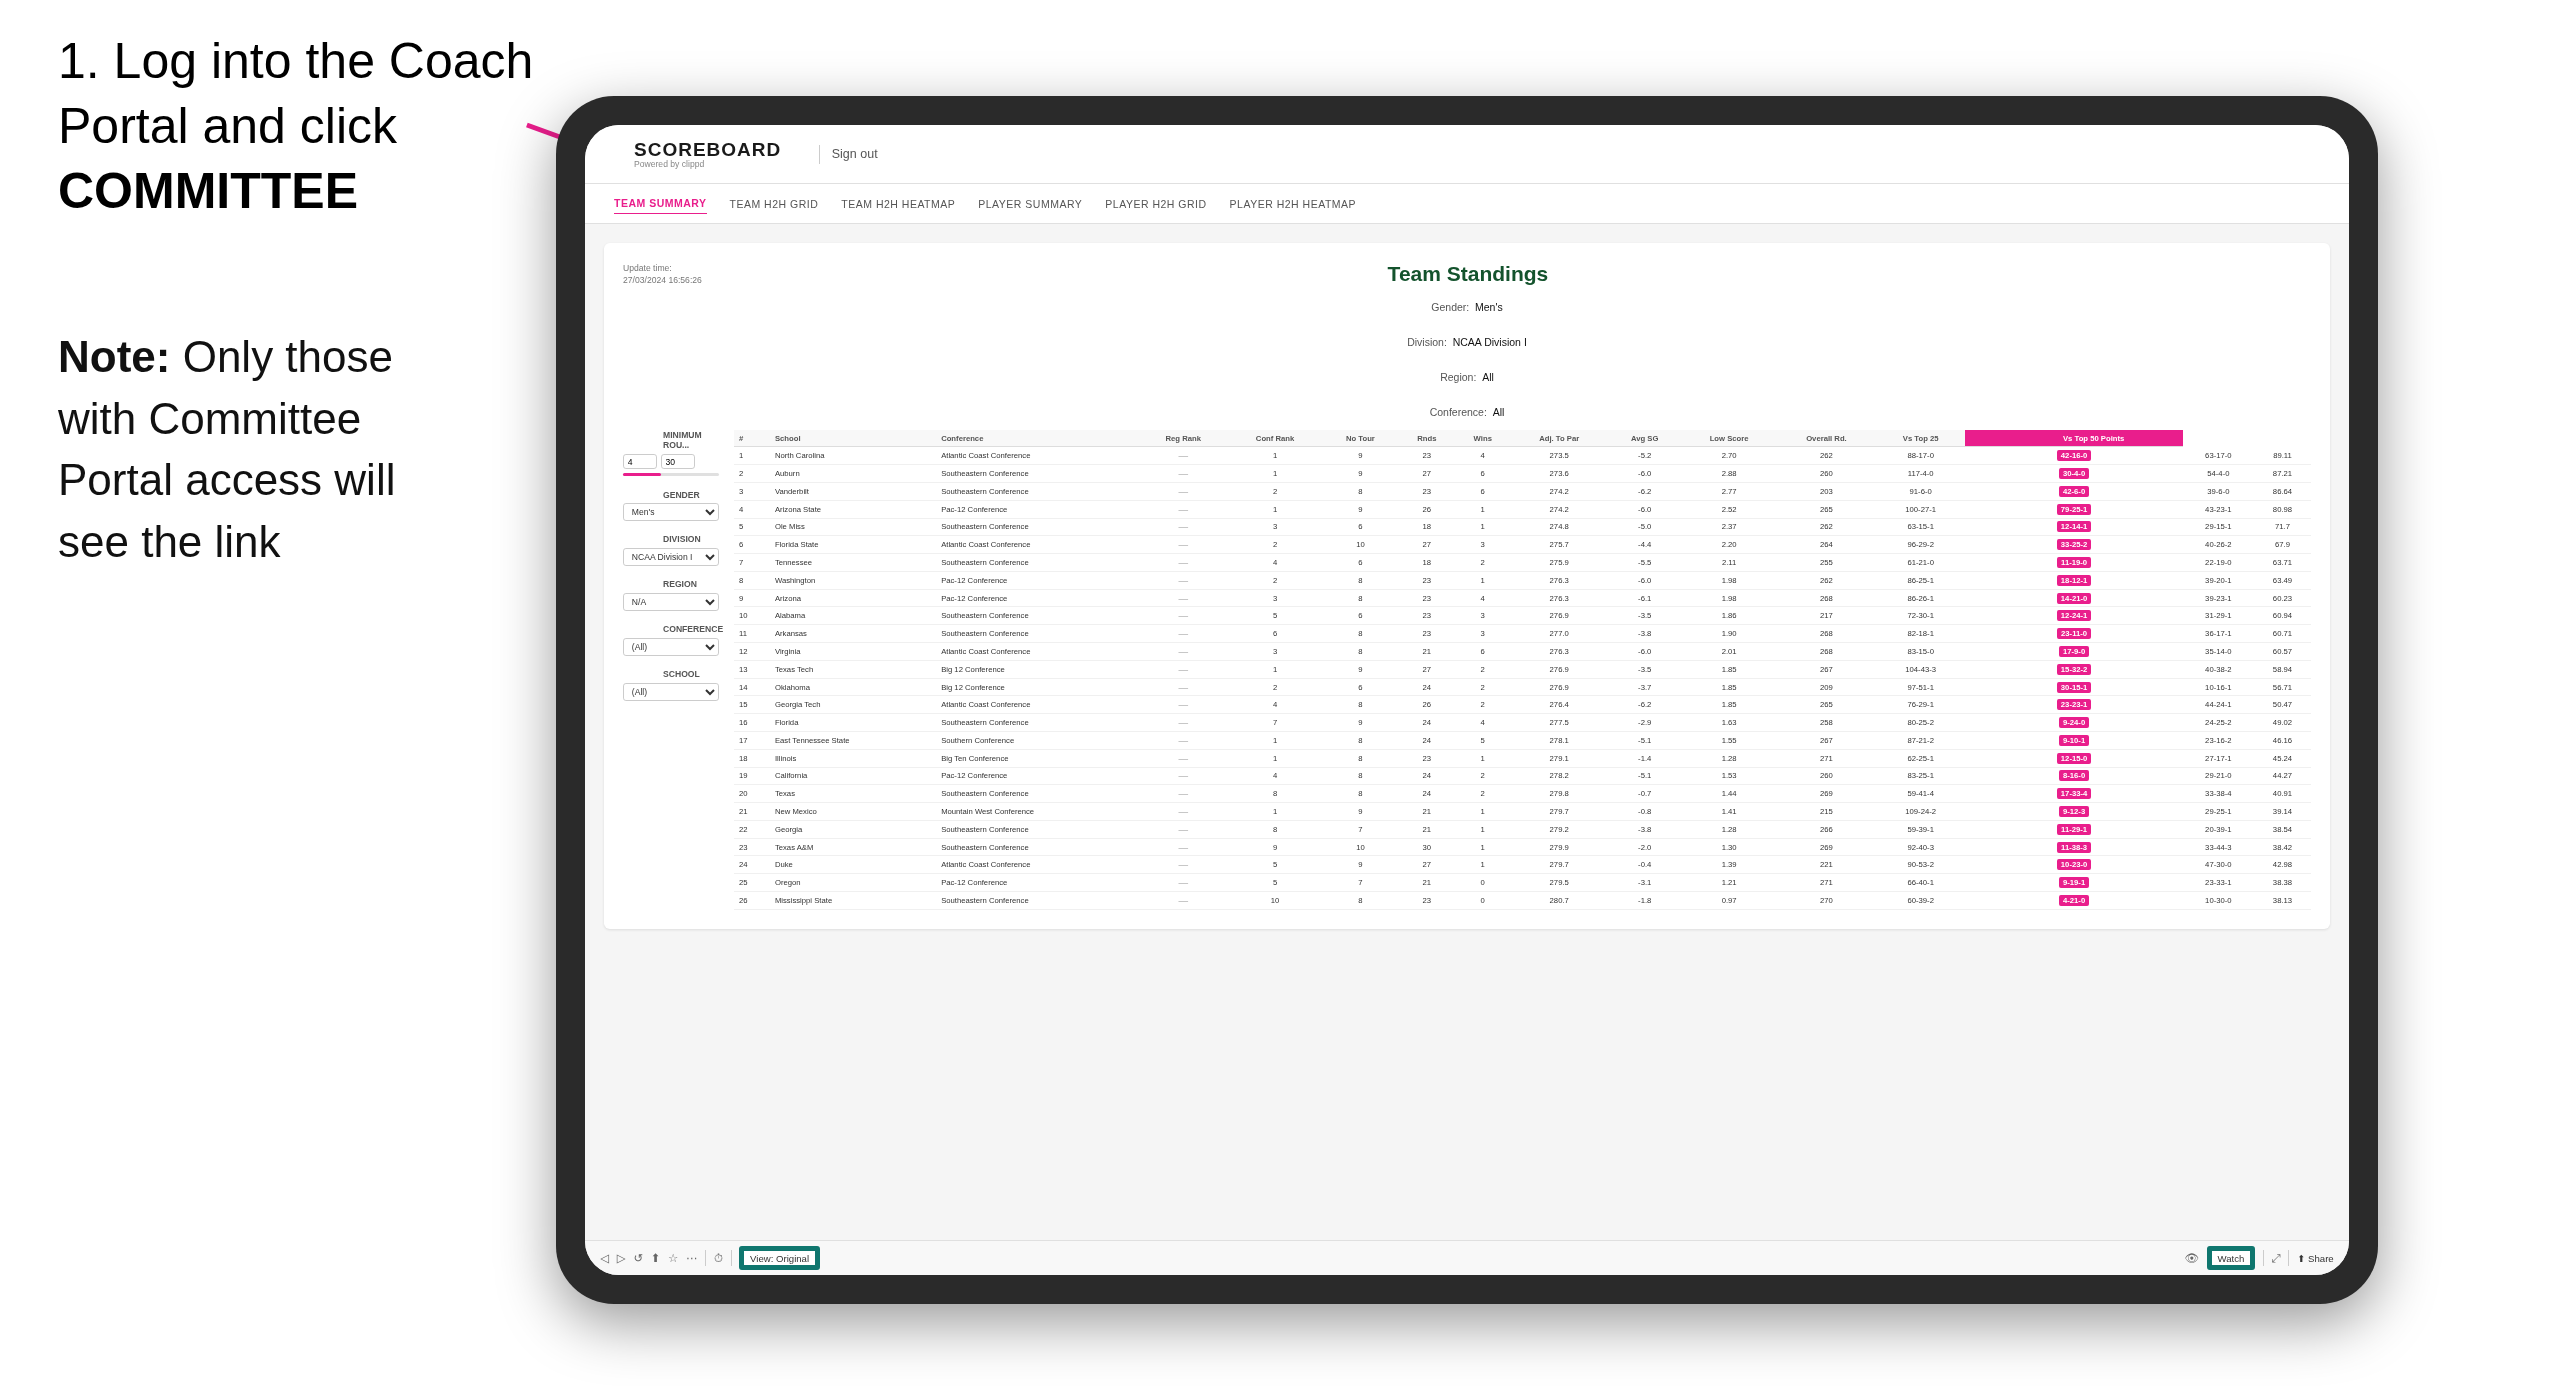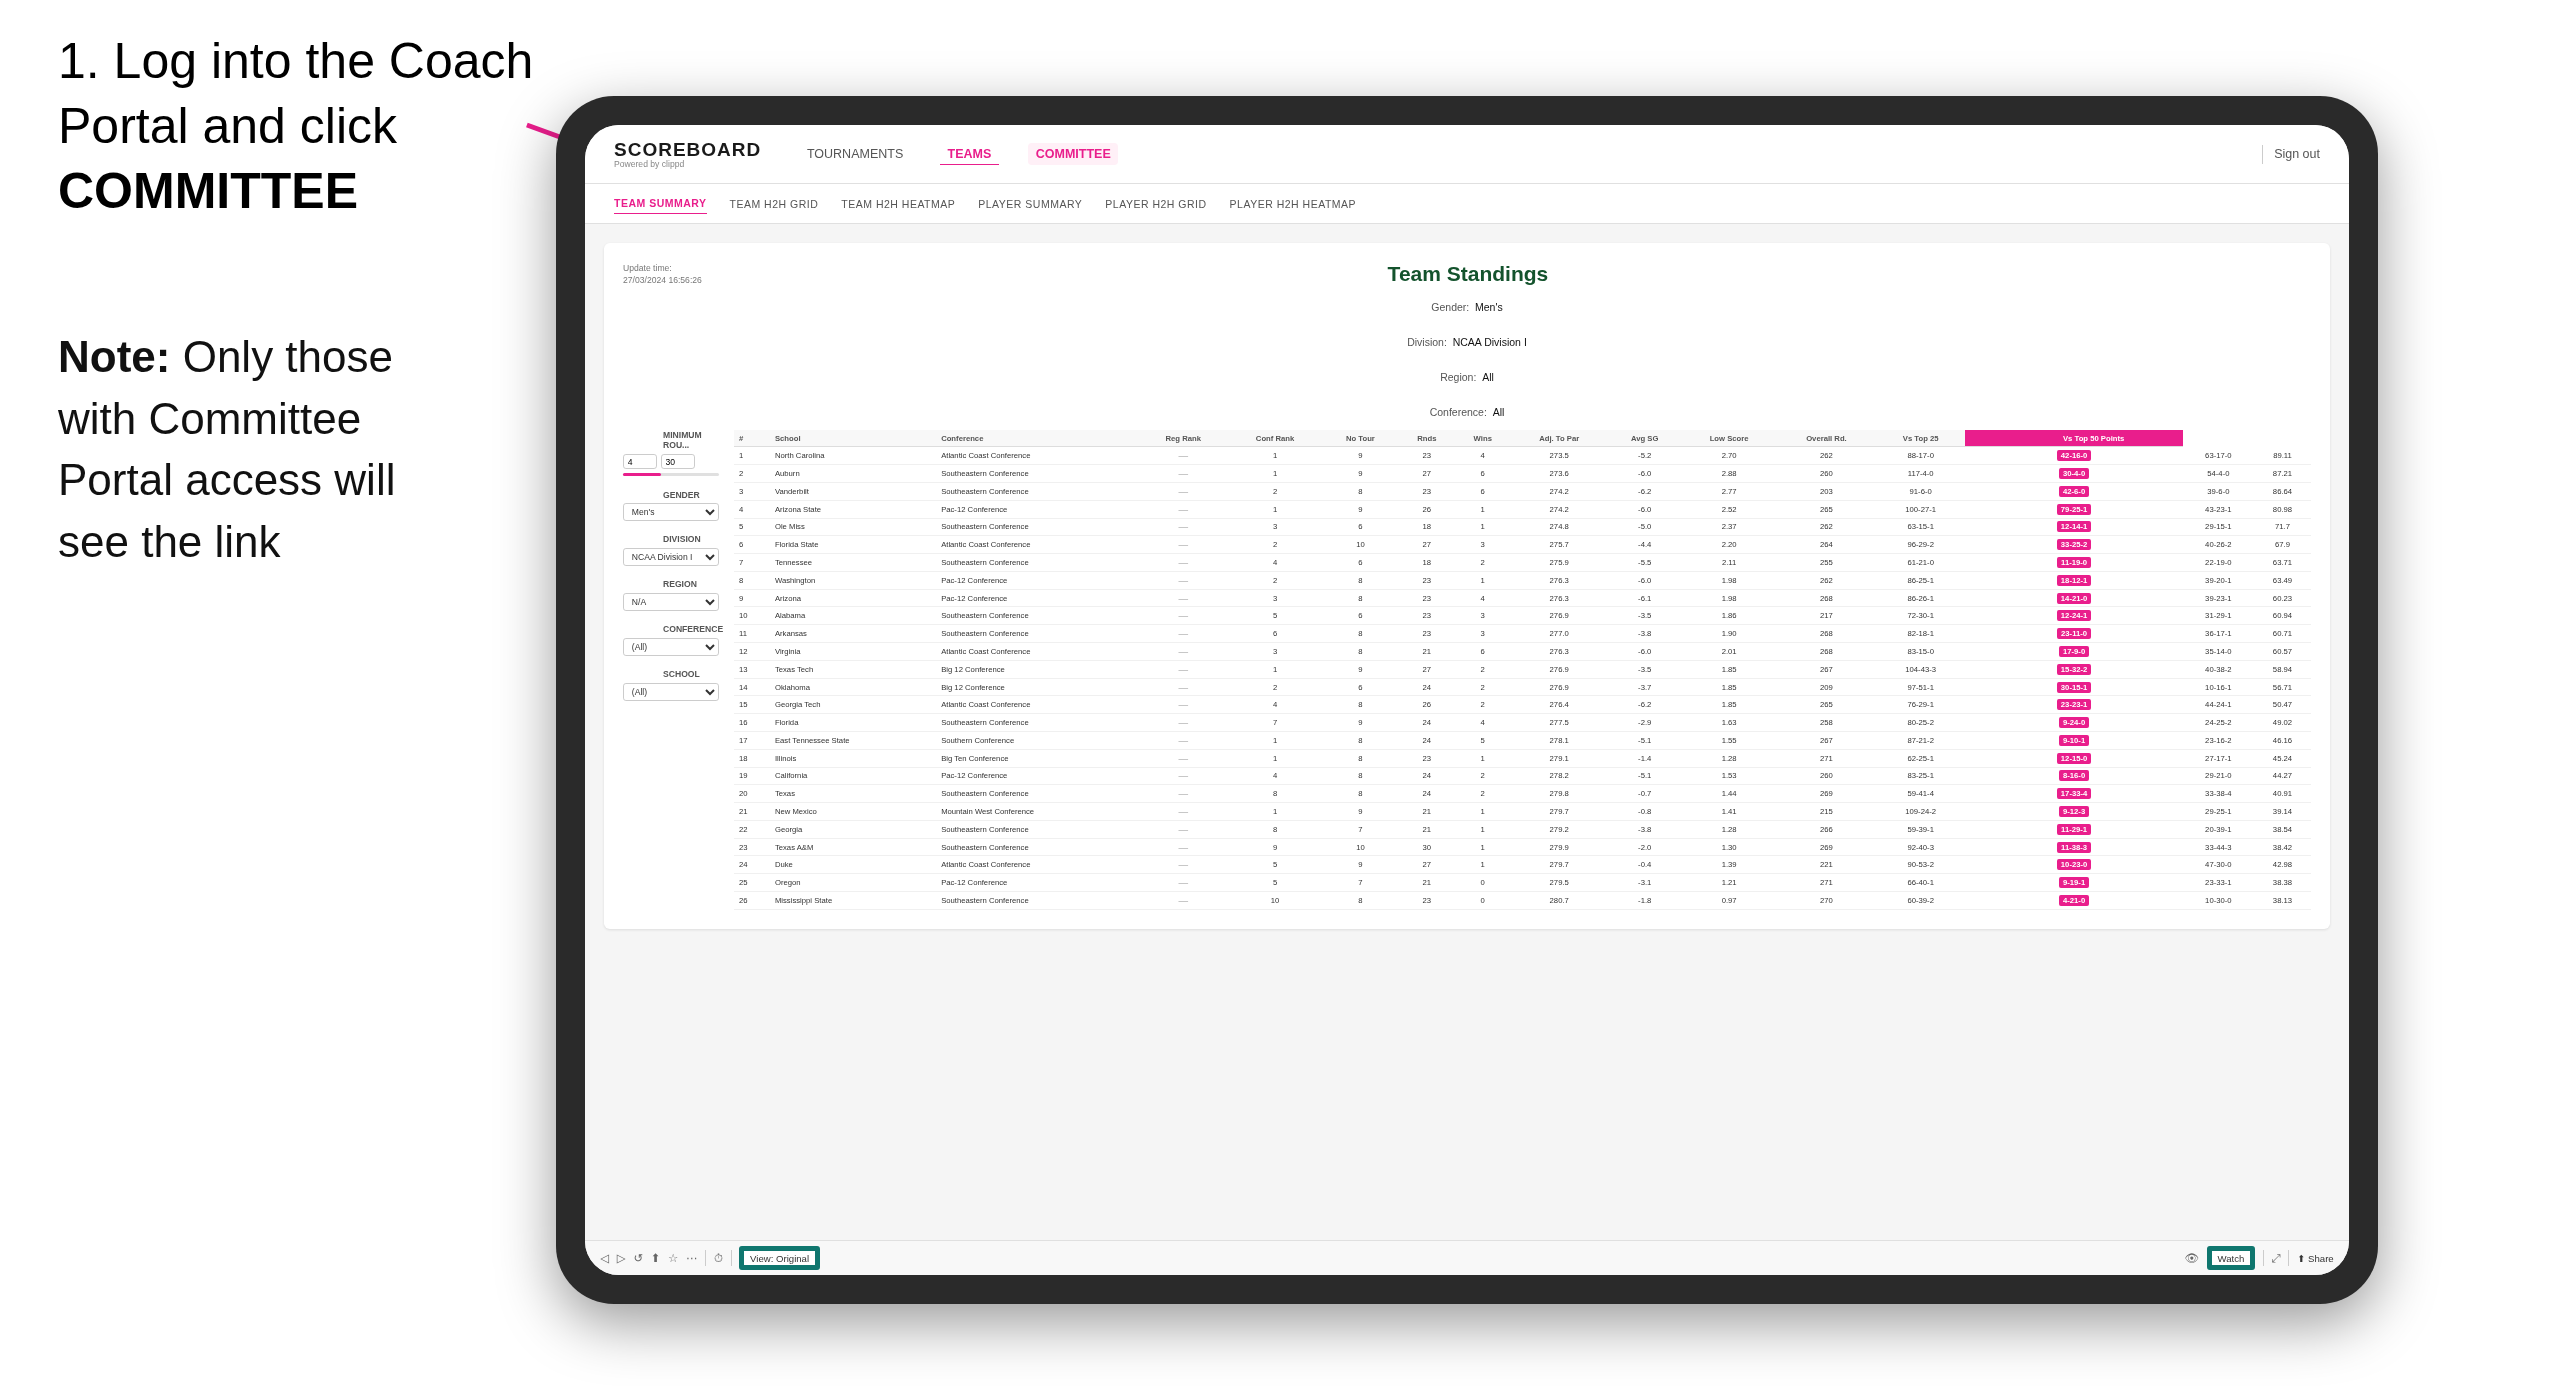--- a/index.html
+++ b/index.html
@@ -83,20 +83,21 @@
       padding: 0 29px;
       display: flex;
       align-items: center;
       height: 59px;
       flex-shrink: 0;
     }
     .logo-area {
       display: flex;
       flex-direction: column;
       margin-right: 38px;
+      margin-left: 20px;
     }
     .logo-text {
       font-size: 19px;
       font-weight: 900;
       color: #1a1a1a;
       letter-spacing: 1px;
     }
     .logo-sub {
       font-size: 8.6px;
       color: #888;
@@ -399,25 +400,20 @@
   </div>
 </div>
 
 <div class="tablet-frame">
   <div class="tablet-screen">
 
     <div class="navbar">
       <div class="logo-area">
         <span class="logo-text">SCOREBOARD</span>
         <span class="logo-sub">Powered by clippd</span>
-      </div>
-      <div class="nav-links">
-        <span class="nav-link">TOURNAMENTS</span>
-        <span class="nav-link active">TEAMS</span>
-        <span class="nav-link committee">COMMITTEE</span>
       </div>
       <div class="divider-v"></div>
       <span class="sign-out">Sign out</span>
     </div>
 
     <div class="sub-navbar">
       <span class="sub-nav-link active">TEAM SUMMARY</span>
       <span class="sub-nav-link">TEAM H2H GRID</span>
       <span class="sub-nav-link">TEAM H2H HEATMAP</span>
       <span class="sub-nav-link">PLAYER SUMMARY</span>

